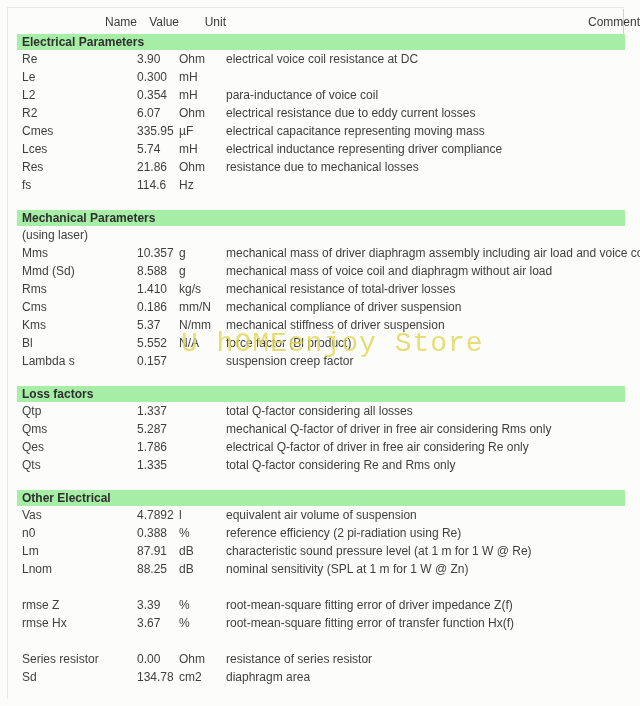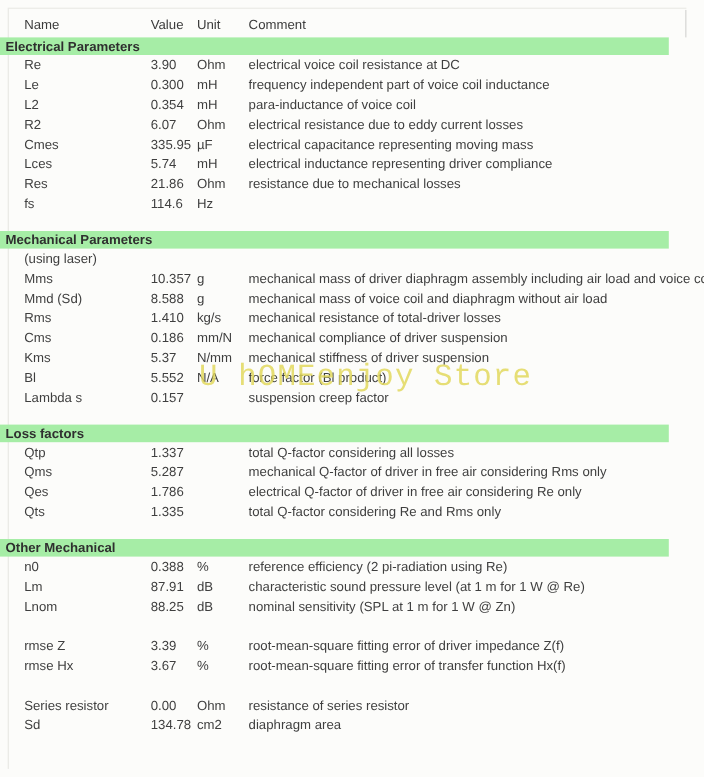--- a/index.html
+++ b/index.html
@@ -18,23 +18,24 @@
   .content{position:relative;padding-top:13px;}
   .row{
     display:grid;
     grid-template-columns:115px 42px 47px 1fr;
     height:18px;
     align-items:center;
     margin-left:22px;
     font-size:12px;
     white-space:nowrap;
   }
-  .header-row .cell{font-weight:400;color:#3b3b3b;}
+  .header-row .cell{font-weight:400;color:#3b3b3b;text-align:right;}
   .cell{overflow:hidden;}
   .band{
+    margin-left:17px;
     margin-top:16px;
     width:608px;
     height:16px;
     background:#a6eda6;
     display:flex;
     align-items:center;
     padding-left:5px;
     box-sizing:border-box;
     font-size:12px;
     font-weight:700;
@@ -75,21 +76,20 @@
         <div class="row">
           <div class="cell name">Re</div>
           <div class="cell value">3.90</div>
           <div class="cell unit">Ohm</div>
           <div class="cell comment">electrical voice coil resistance at DC</div>
         </div>
         <div class="row">
           <div class="cell name">Le</div>
           <div class="cell value">0.300</div>
           <div class="cell unit">mH</div>
-          <div class="cell comment">frequency independent part of voice coil inductance</div>
         </div>
         <div class="row">
           <div class="cell name">L2</div>
           <div class="cell value">0.354</div>
           <div class="cell unit">mH</div>
           <div class="cell comment">para-inductance of voice coil</div>
         </div>
         <div class="row">
           <div class="cell name">R2</div>
           <div class="cell value">6.07</div>
@@ -191,21 +191,27 @@
           <div class="cell unit"></div>
           <div class="cell comment">electrical Q-factor of driver in free air considering Re only</div>
         </div>
         <div class="row">
           <div class="cell name">Qts</div>
           <div class="cell value">1.335</div>
           <div class="cell unit"></div>
           <div class="cell comment">total Q-factor considering Re and Rms only</div>
         </div>
         <div class="band">
-          <span>Other Mechanical</span>
+          <span>Other Electrical</span>
+        </div>
+        <div class="row">
+          <div class="cell name">Vas</div>
+          <div class="cell value">4.7892</div>
+          <div class="cell unit">l</div>
+          <div class="cell comment">equivalent air volume of suspension</div>
         </div>
         <div class="row">
           <div class="cell name">n0</div>
           <div class="cell value">0.388</div>
           <div class="cell unit">%</div>
           <div class="cell comment">reference efficiency (2 pi-radiation using Re)</div>
         </div>
         <div class="row">
           <div class="cell name">Lm</div>
           <div class="cell value">87.91</div>

